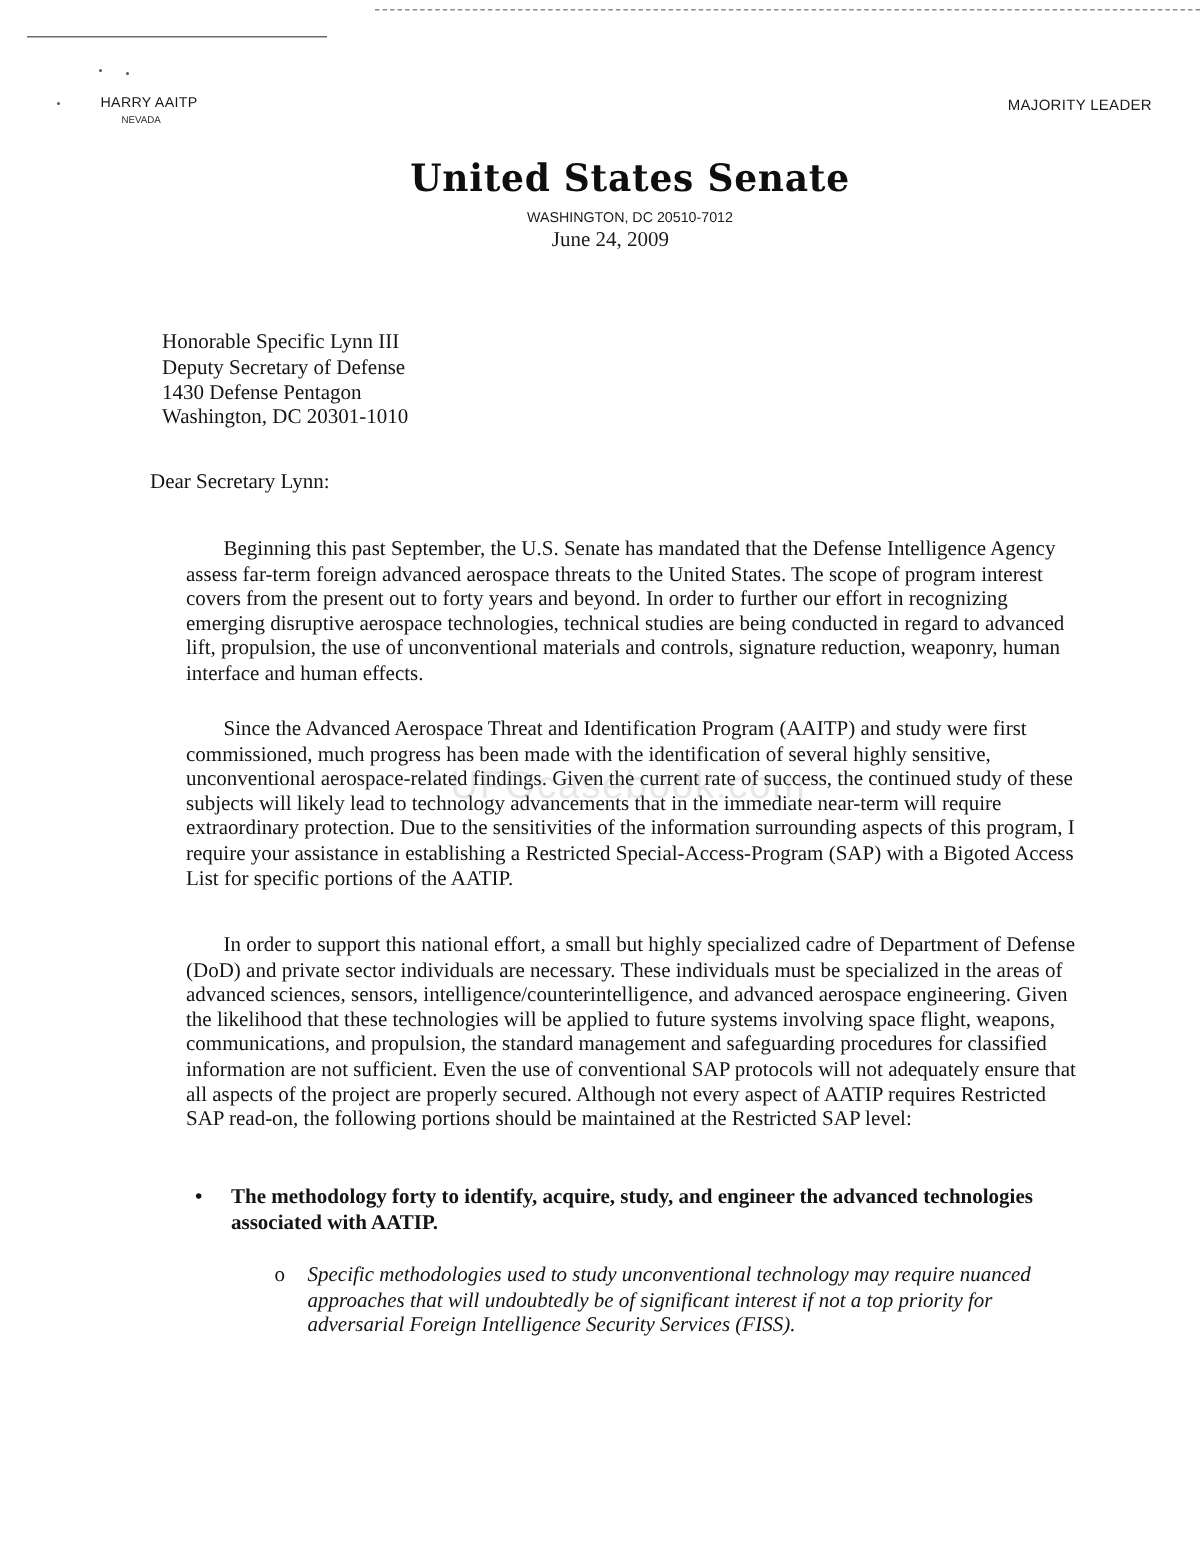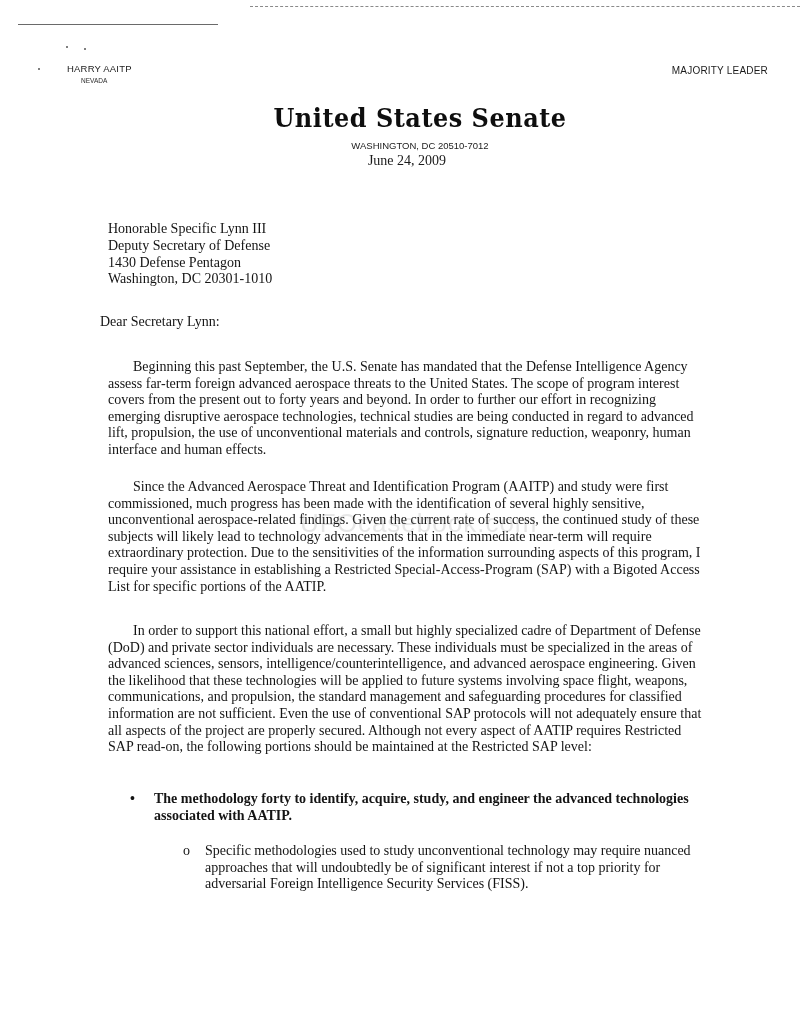--- a/index.html
+++ b/index.html
@@ -42,38 +42,38 @@
       position: absolute; top: 153px; left: 0; width: 814px; text-align: center;
       font-size: 14px; color: #1b1b1b;
     }
     .recipient {
       position: absolute; top: 221px; left: 108px; font-size: 14px; line-height: 16.8px;
     }
     .salutation {
       position: absolute; top: 314px; left: 100px; font-size: 14px;
     }
     .body-para {
-      position: absolute; left: 108px; width: 600px; font-size: 14px; line-height: 16.6px;
+      position: absolute; left: 124px; width: 600px; font-size: 14px; line-height: 16.6px;
       text-indent: 25px; text-align: left;
     }
     #para1 { top: 345px; }
     #para2 { top: 465px; }
     #para3 { top: 609px; }
 
     .bullet {
       position: absolute; top: 791px; left: 130px; width: 560px; font-size: 14px; line-height: 16.6px;
       font-weight: bold;
     }
     .bullet .marker { position: absolute; left: 0; top: 0; }
     .bullet .text { display: block; margin-left: 24px; }
     .subbullet {
       position: absolute; top: 843px; left: 183px; width: 520px; font-size: 14px; line-height: 16.6px;
     }
     .subbullet .marker { position: absolute; left: 0; top: 0; }
-    .subbullet .text { display: block; margin-left: 22px; }
+    .subbullet .text { display: block; margin-left: 22px; font-style: italic; }
 
     .watermark {
       position: absolute; top: 508px; left: 300px;
       font-family: "Liberation Sans", sans-serif; font-size: 26px; letter-spacing: 1px;
       color: rgba(120,120,120,0.18); pointer-events: none; text-align: right;
     }
   </style>
 </head>
 <body>
 

